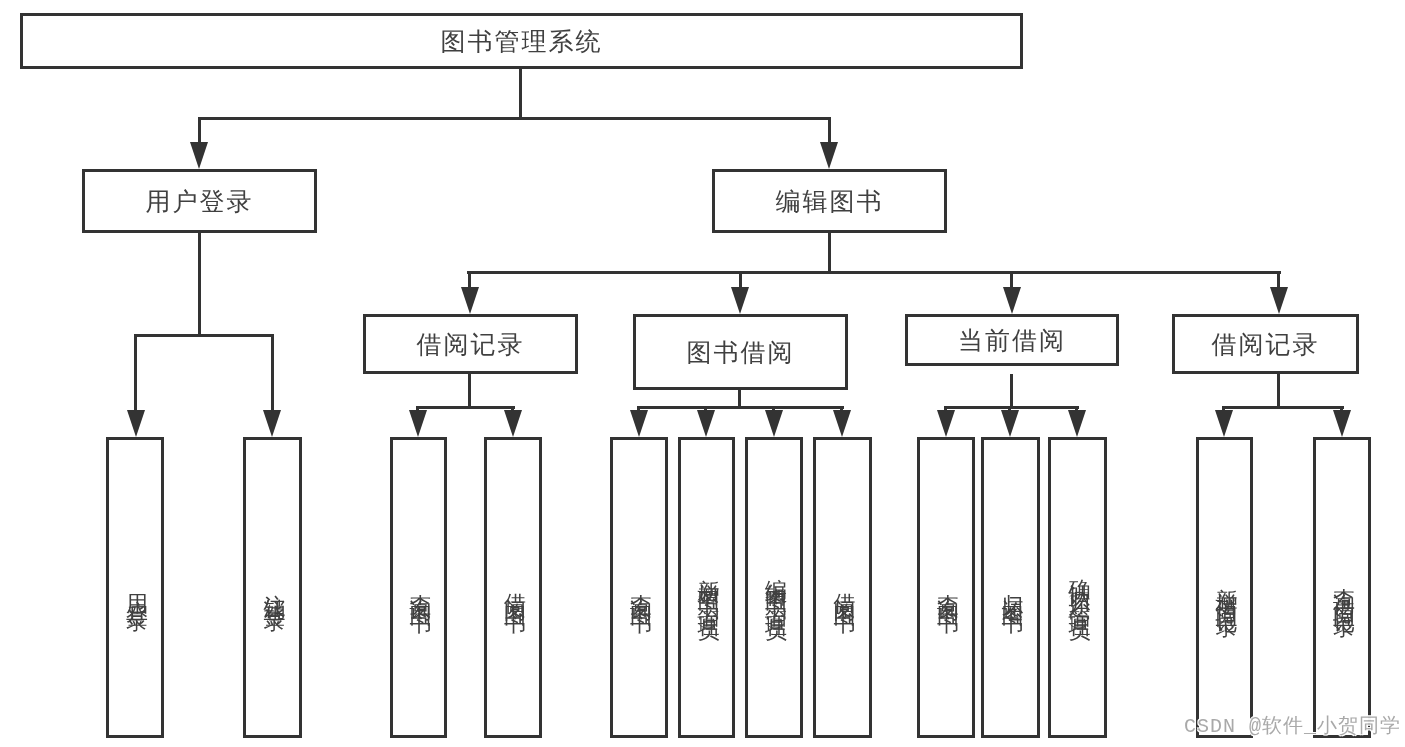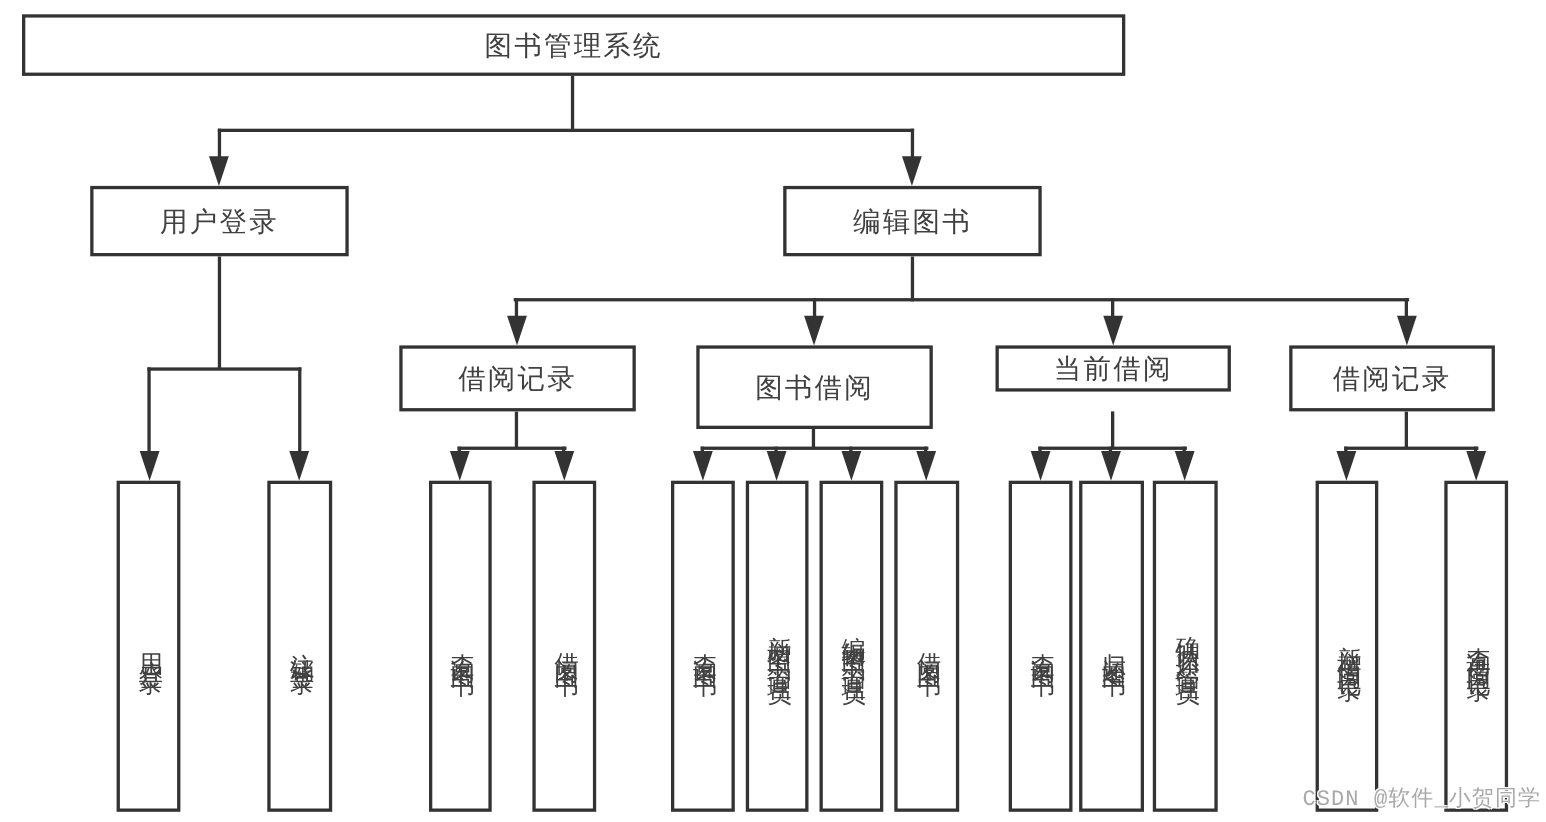--- a/index.html
+++ b/index.html
@@ -65,21 +65,21 @@
   <div class="vline" style="left:739px;top:271px;height:20px"></div>
   <div class="vline" style="left:1010px;top:271px;height:20px"></div>
   <div class="vline" style="left:1277px;top:271px;height:20px"></div>
   <div class="arrow" style="left:461px;top:287px"></div>
   <div class="arrow" style="left:731px;top:287px"></div>
   <div class="arrow" style="left:1003px;top:287px"></div>
   <div class="arrow" style="left:1270px;top:287px"></div>
 
   <div class="box" style="left:363px;top:314px;width:215px;height:60px">借阅记录</div>
   <div class="box" style="left:633px;top:314px;width:215px;height:76px">图书借阅</div>
-  <div class="box" style="left:905px;top:314px;width:214px;height:42px">当前借阅</div>
+  <div class="box" style="left:905px;top:314px;width:214px;height:52px">当前借阅</div>
   <div class="box" style="left:1172px;top:314px;width:187px;height:60px">借阅记录</div>
 
   <div class="vline" style="left:468px;top:374px;height:34px"></div>
   <div class="hline" style="left:416px;top:406px;width:99px"></div>
   <div class="vline" style="left:416px;top:406px;height:8px"></div>
   <div class="vline" style="left:511px;top:406px;height:8px"></div>
   <div class="arrow" style="left:409px;top:410px"></div>
   <div class="arrow" style="left:504px;top:410px"></div>
 
   <div class="vline" style="left:738px;top:374px;height:34px"></div>

